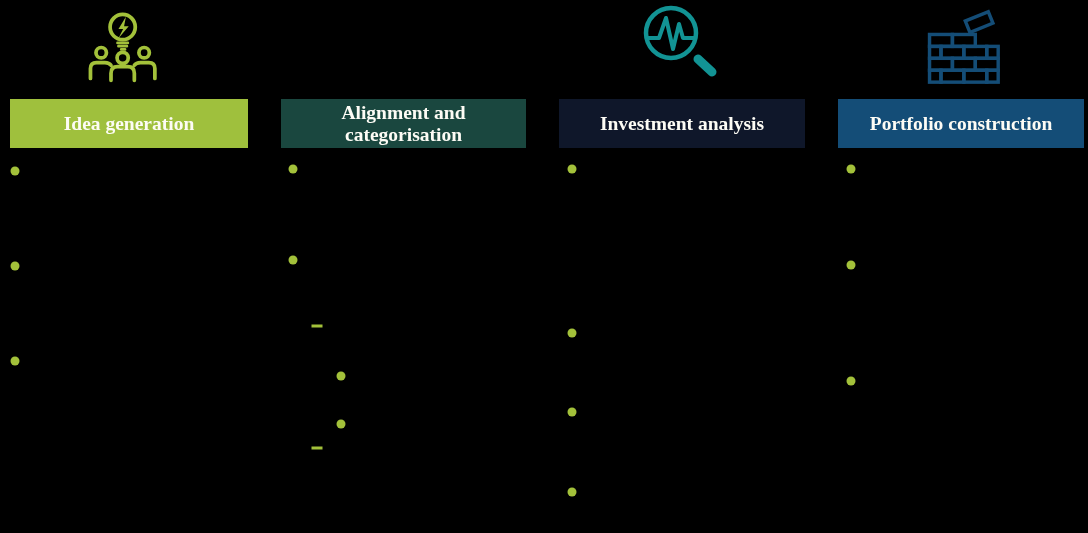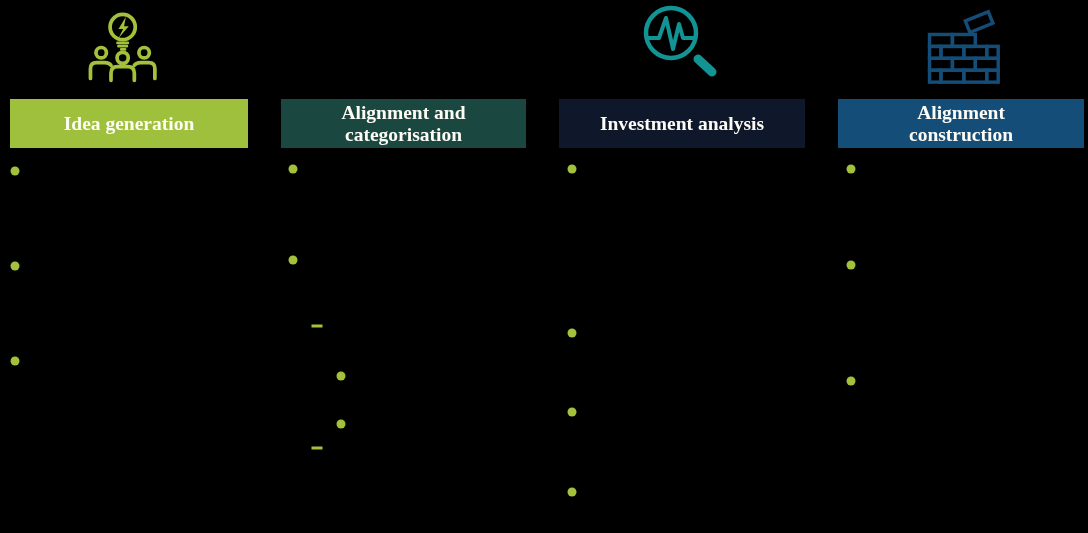--- a/index.html
+++ b/index.html
@@ -98,21 +98,21 @@
         <rect x="10" y="55" width="24" height="12.5"></rect>
         <rect x="34" y="55" width="24" height="12.5"></rect>
         <rect x="58" y="55" width="24" height="12.5"></rect>
         <rect x="10" y="67.5" width="12" height="12.5"></rect>
         <rect x="22" y="67.5" width="24" height="12.5"></rect>
         <rect x="46" y="67.5" width="24" height="12.5"></rect>
         <rect x="70" y="67.5" width="12" height="12.5"></rect>
       </svg>
     </div>
     <div class="bar" style="background: rgb(20, 77, 119);">
-      <span class="bar-label">Alignment construction</span>
+      <span class="bar-label">Portfolio construction</span>
     </div>
   </div>
 
   <div class="marker-layer">
       <div class="marker-bullet" style="left: 15px; top: 171px; background: rgb(163, 193, 58);"></div>
       <div class="marker-bullet" style="left: 15px; top: 266px; background: rgb(163, 193, 58);"></div>
       <div class="marker-bullet" style="left: 15px; top: 361px; background: rgb(163, 193, 58);"></div>
       <div class="marker-bullet" style="left: 293px; top: 169px; background: rgb(163, 193, 58);"></div>
       <div class="marker-bullet" style="left: 293px; top: 260px; background: rgb(163, 193, 58);"></div>
       <div class="marker-dash" style="left: 317px; top: 326px; background: rgb(163, 193, 58);"></div>

